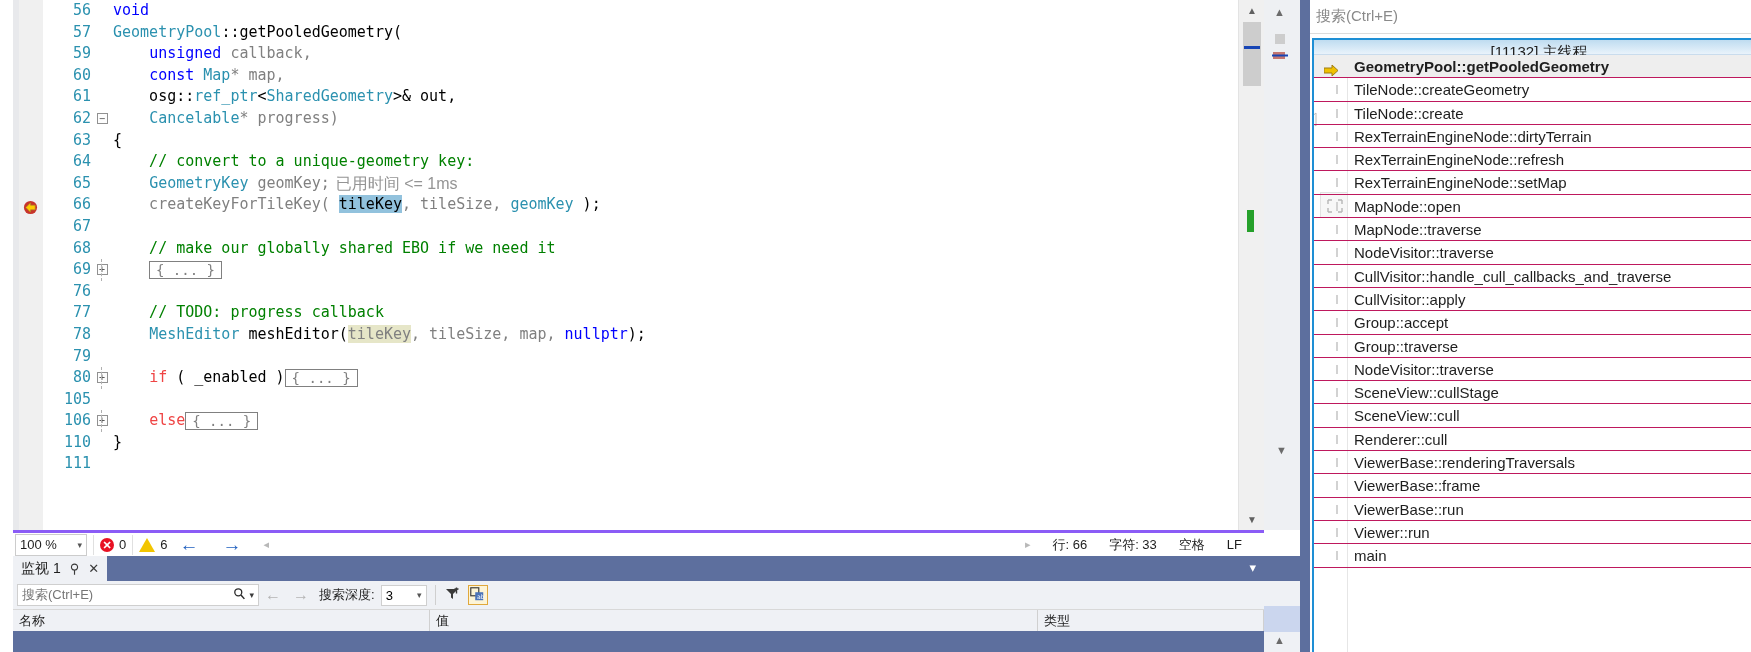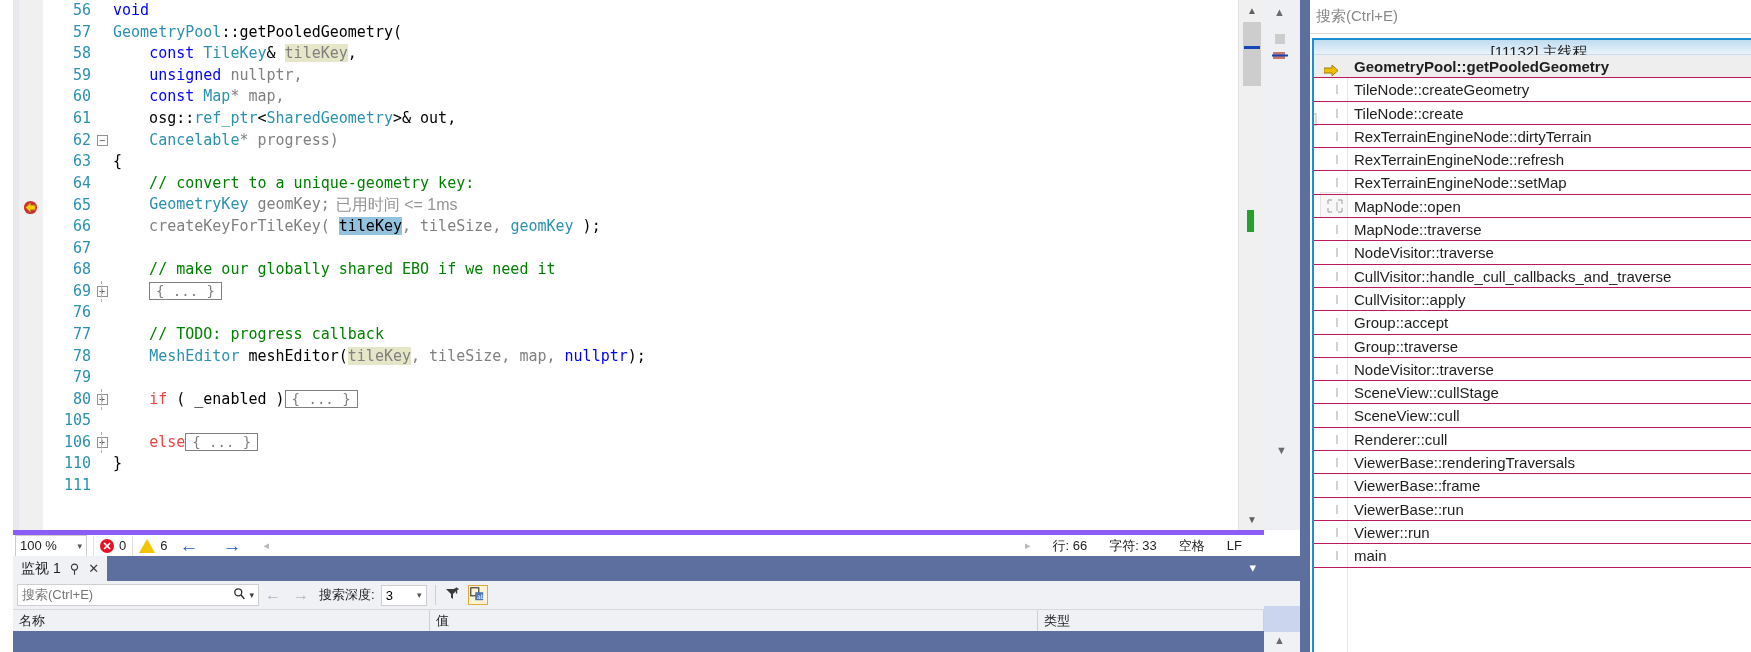--- a/index.html
+++ b/index.html
@@ -94,21 +94,21 @@
     position: absolute; left: 4px; top: 22px; width: 18px; height: 64px;
     background: #cdcdcd;
   }
   .margin-mark { position: absolute; left: 5px; width: 16px; height: 4px; }
   #mark-blue { top: 46px; background: #1745b5; height: 3px; }
   #mark-green { top: 210px; background: #25a02a; width: 7px; height: 22px; left: 8px; }
 
   
   #editor-status {
     position: absolute; left: 0; top: 530px; width: 1251px; height: 26px;
-    background: #ffffff; border-top: 5px solid #8b5cf6;
+    background: #ffffff; border-top: 3px solid #8b5cf6;
     display: flex; align-items: center; font-size: 13px; color: #1e1e1e;
   }
   #zoom-combo {
     width: 72px; height: 22px; margin-left: 2px; border: 1px solid #cccccc;
     background: #ffffff; display: flex; align-items: center;
     justify-content: space-between; padding: 0 4px; font-size: 13px;
   }
   .sb-sep { width: 1px; height: 20px; background: #e0e0e0; margin: 0 6px; }
   .err-ico {
     display:inline-block; width: 14px; height: 14px; border-radius: 50%;
@@ -255,22 +255,21 @@
     <div id="indicator-margin">
       <svg id="breakpoint-glyph" viewBox="0 0 16 16">
         <circle cx="8" cy="8" r="7" fill="#c8342b"></circle>
         <path d="M3 8 L8 3 L8 5.5 L13 5.5 L13 10.5 L8 10.5 L8 13 Z" fill="#ffcc00" stroke="#a8862b" stroke-width="0.7"></path>
       </svg>
     </div>
 
     <div id="code-scroll">
         <div class="code-line"><span class="lnum">56</span><span class="outline-col"></span><span class="ctext"><span class="kw">void</span></span></div>
         <div class="code-line"><span class="lnum">57</span><span class="outline-col"></span><span class="ctext"><span class="typ">GeometryPool</span><span class="blk">::getPooledGeometry(</span></span></div>
-        <div class="code-line"><span class="lnum">58</span><span class="outline-col"></span><span class="ctext"><span class="pln">    </span><span class="kw">const</span><span class="pln"> </span><span class="typ">TileKey</span><span class="blk">&amp; </span><span class="pln hl-olive">tileKey</span><span class="blk">,</span></span></div>
-        <div class="code-line"><span class="lnum">59</span><span class="outline-col"></span><span class="ctext"><span class="pln">    </span><span class="kw">unsigned</span><span class="pln"> nullptr,</span></span></div>
+        <div class="code-line"><span class="lnum">59</span><span class="outline-col"></span><span class="ctext"><span class="pln">    </span><span class="kw">unsigned</span><span class="pln"> callback,</span></span></div>
         <div class="code-line"><span class="lnum">60</span><span class="outline-col"></span><span class="ctext"><span class="pln">    </span><span class="kw">const</span><span class="pln"> </span><span class="typ">Map</span><span class="pln">* map,</span></span></div>
         <div class="code-line"><span class="lnum">61</span><span class="outline-col"></span><span class="ctext"><span class="blk">    osg::</span><span class="typ">ref_ptr</span><span class="blk">&lt;</span><span class="typ">SharedGeometry</span><span class="blk">&gt;&amp; out,</span></span></div>
         <div class="code-line"><span class="lnum">62</span><span class="outline-col"><span class="fold-box">−</span></span><span class="ctext"><span class="pln">    </span><span class="typ">Cancelable</span><span class="pln">* progress)</span></span></div>
         <div class="code-line"><span class="lnum">63</span><span class="outline-col"><span class="vline"></span></span><span class="ctext"><span class="blk">{</span></span></div>
         <div class="code-line"><span class="lnum">64</span><span class="outline-col"><span class="vline"></span></span><span class="ctext"><span class="cmt">    // convert to a unique-geometry key:</span></span></div>
         <div class="code-line"><span class="lnum">65</span><span class="outline-col"><span class="vline"></span></span><span class="ctext"><span class="pln">    </span><span class="typ">GeometryKey</span><span class="pln"> geomKey;</span></span><span class="elapsed">已用时间 &lt;= 1ms</span></div>
         <div class="code-line"><span class="lnum">66</span><span class="outline-col"><span class="vline"></span></span><span class="ctext"><span class="pln">    createKeyForTileKey( </span><span class="pln hl-blue">tileKey</span><span class="pln">, tileSize, </span><span class="typ">geomKey</span><span class="blk"> );</span></span></div>
         <div class="code-line"><span class="lnum">67</span><span class="outline-col"><span class="vline"></span></span><span class="ctext"></span></div>
         <div class="code-line"><span class="lnum">68</span><span class="outline-col"><span class="vline"></span></span><span class="ctext"><span class="cmt">    // make our globally shared EBO if we need it</span></span></div>
         <div class="code-line"><span class="lnum">69</span><span class="outline-col"><span class="vline"></span><span class="fold-box">+</span></span><span class="ctext"></span><span class="collapsed" style="margin-left: 36px;">{ ... }</span></div>

